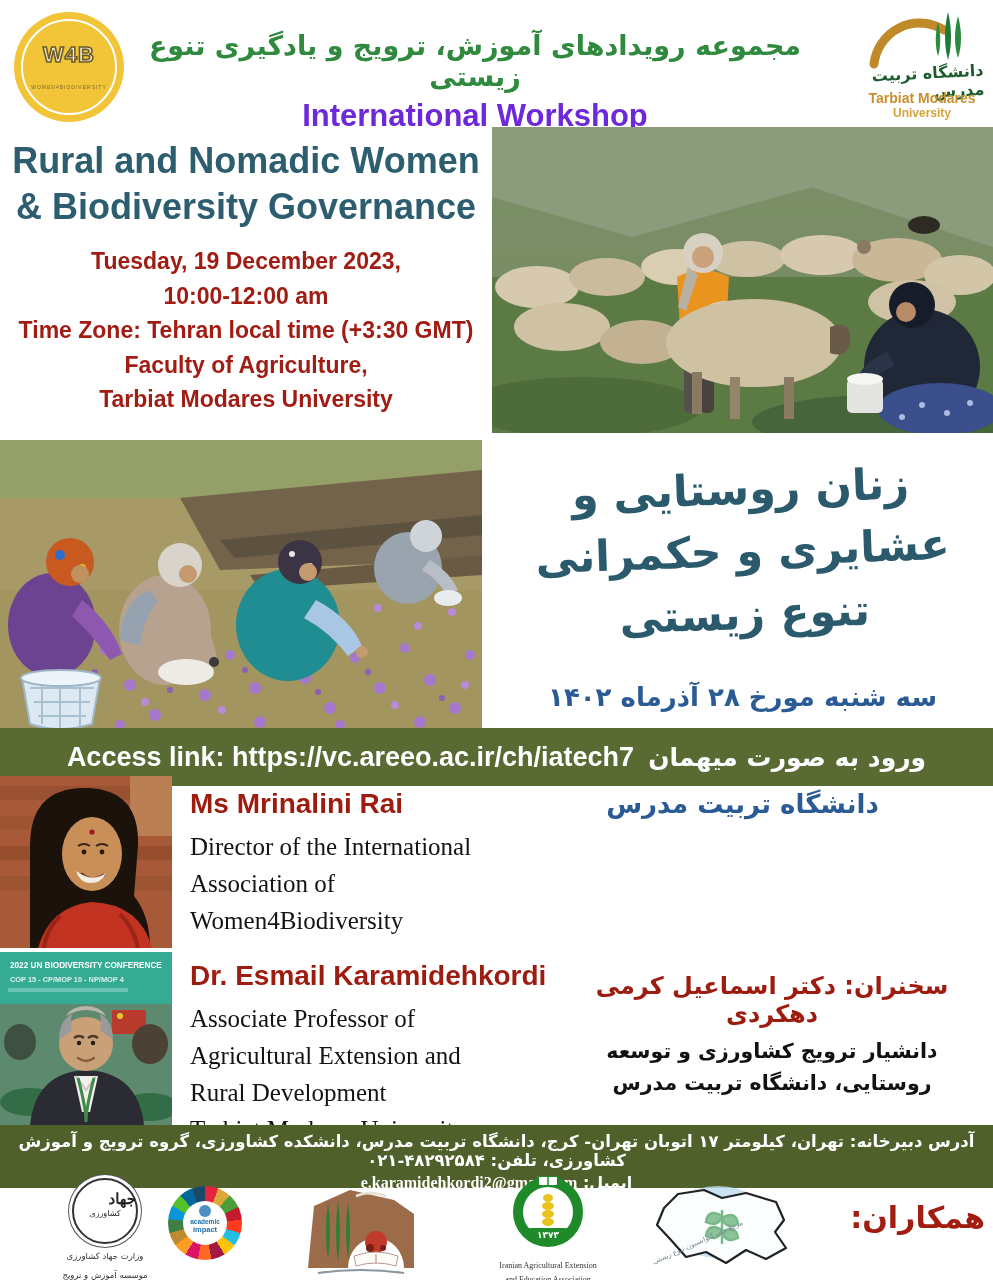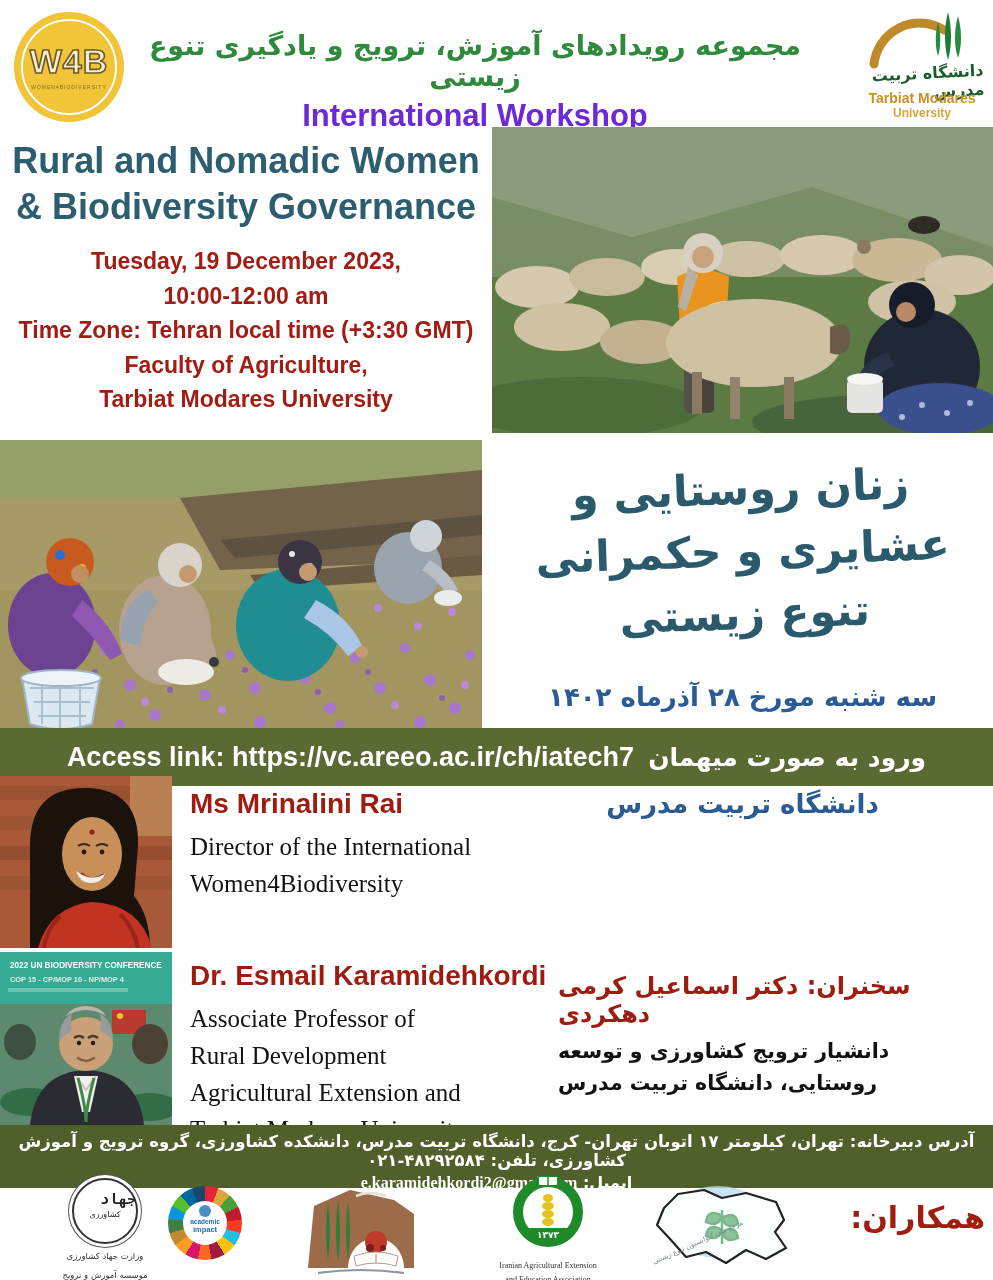--- a/index.html
+++ b/index.html
@@ -4,21 +4,21 @@
 <style>
   html,body{margin:0;padding:0;background:#fff;}
   .poster{position:relative;width:993px;height:1280px;background:#ffffff;overflow:hidden;
           font-family:"Liberation Sans",sans-serif;}
   .abs{position:absolute;}
   .fa{font-family:"DejaVu Sans",sans-serif;direction:rtl;}
 
   
   .w4b{left:14px;top:12px;width:110px;height:110px;border-radius:50%;background:#f2c437;}
   .w4b-ring{position:absolute;inset:7px;border:2px solid #fff;border-radius:50%;}
-  .w4b-text{position:absolute;left:0;right:0;top:30px;text-align:center;font-size:34px;font-weight:bold;
+  .w4b-text{position:absolute;left:0;right:0;top:30px;text-align:center;font-size:22px;font-weight:bold;
             color:#f7edd2;-webkit-text-stroke:1.6px #6a5a28;letter-spacing:1px;}
   .w4b-sub{position:absolute;left:0;right:0;top:72px;text-align:center;font-size:5px;color:#7a6a30;letter-spacing:1px;}
   .hdr-center{left:135px;top:30px;width:680px;text-align:center;}
   .series-fa{font-size:27px;font-weight:bold;color:#2f8a3e;text-align:center;}
   .workshop{font-size:31px;font-weight:bold;color:#6d28d9;margin-top:6px;}
   .tmu{left:856px;top:6px;width:132px;height:118px;}
   .tmu-fa{position:absolute;left:0;right:4px;top:58px;text-align:right;font-size:16px;font-weight:bold;
           color:#1d5c2e;transform:rotate(-3deg);}
   .tmu-en1{position:absolute;left:0;right:0;top:84px;text-align:center;font-size:14px;font-weight:bold;color:#c8902c;}
   .tmu-en2{position:absolute;left:0;right:0;top:100px;text-align:center;font-size:12px;font-weight:bold;color:#d4a43c;}
@@ -45,35 +45,35 @@
           justify-content:center;gap:14px;}
   .access-en{color:#fff;font-size:27px;font-weight:bold;}
   .access-fa{color:#fff;font-size:25px;font-weight:bold;}
 
   
   .sp-en1{left:190px;top:788px;width:410px;}
   .sp-en2{left:190px;top:960px;width:430px;}
   .sp-name{font-size:28px;font-weight:bold;color:#9e1b10;}
   .sp-role{font-family:"Liberation Serif",serif;font-size:25px;color:#131313;line-height:1.48;margin-top:8px;}
   .sp-fa1{left:558px;top:795px;width:428px;text-align:right;}
-  .sp-fa2{left:558px;top:972px;width:428px;text-align:left;}
+  .sp-fa2{left:558px;top:972px;width:428px;text-align:center;}
   .sp-fa-name{font-size:24px;font-weight:bold;color:#9e1b10;}
   .sp-fa-role{font-size:20.5px;font-weight:bold;color:#111;margin-top:8px;line-height:1.55;}
 
   
   .footer{left:0;top:1125px;width:993px;height:63px;background:#50602a;color:#fff;text-align:center;}
   .addr{font-size:16.5px;font-weight:bold;padding-top:7px;}
   .email-line{font-size:16px;font-weight:bold;margin-top:3px;}
   .email-ltr{direction:ltr;unicode-bidi:embed;font-family:"Liberation Serif",serif;}
 
   
   .jihad{left:50px;top:1178px;width:110px;text-align:center;}
   .jihad-circle{position:relative;margin:0 auto;width:62px;height:62px;border:2px solid #333;border-radius:50%;
                 background:#fff;box-shadow:0 0 0 3px #fff,0 0 0 4px #555;}
-  .jihad-l1{font-family:Liberation Mono, monospace;font-size:15px;font-weight:bold;color:#222;margin-top:10px;padding-left:40px;}
+  .jihad-l1{font-family:Liberation Sans, sans-serif;font-size:15px;font-weight:bold;color:#222;margin-top:10px;padding-left:40px;}
   .jihad-l2{font-family:"DejaVu Sans",sans-serif;font-size:8px;color:#222;margin-top:1px;}
   .jihad-cap{font-size:8.5px;color:#333;line-height:1.5;margin-top:6px;}
   .sdg{left:168px;top:1186px;width:74px;height:74px;border-radius:50%;
        background:conic-gradient(#e5243b 0 21deg,#dda63a 21deg 42deg,#4c9f38 42deg 64deg,#c5192d 64deg 85deg,
         #ff3a21 85deg 106deg,#26bde2 106deg 127deg,#fcc30b 127deg 148deg,#a21942 148deg 170deg,
         #fd6925 170deg 191deg,#dd1367 191deg 212deg,#fd9d24 212deg 233deg,#bf8b2e 233deg 254deg,
         #3f7e44 254deg 276deg,#0a97d9 276deg 297deg,#56c02b 297deg 318deg,#00689d 318deg 339deg,#19486a 339deg 360deg);}
   .sdg-center{position:absolute;inset:15px;background:#fff;border-radius:50%;text-align:center;}
   .sdg-un{width:12px;height:12px;border-radius:50%;background:#4a90c4;margin:4px auto 0;}
   .sdg-t1{font-size:6.5px;font-weight:bold;color:#1f6faa;margin-top:1px;}
@@ -319,20 +319,21 @@
       <circle cx="102" cy="76" r="2.4" fill="#2a180c"></circle>
     <path d="M82,98 q10,9 22,1" stroke="#7a3a22" stroke-width="3" fill="none" stroke-linecap="round"></path>
     <path d="M76,95 q16,12 30,2 q-4,10 -16,10 q-10,0 -14,-12" fill="#f4efe6"></path>
     <path d="M38,172 Q50,130 92,126 Q140,128 152,172 Z" fill="#c23322"></path>
     <path d="M60,140 q-14,14 -16,32 M120,138 q14,14 18,34" stroke="#9a2418" stroke-width="4" fill="none"></path>
   </svg>
   <div class="abs sp-en1">
     <div class="sp-name">Ms Mrinalini Rai</div>
     <div class="sp-role">
       <div>Director of  the International</div>
+      <div>Association of</div>
       <div>Women4Biodiversity</div>
     </div>
   </div>
 
   <svg class="abs photo sp-photo2" viewBox="0 0 172 173">
     <rect width="172" height="173" fill="#5d8a6e"></rect>
     <rect width="172" height="52" fill="#35ab93"></rect>
     <text x="10" y="16" font-size="8.2" font-weight="bold" fill="#ffffff" font-family="Liberation Sans,sans-serif">2022 UN BIODIVERSITY CONFERENCE</text>
     <text x="10" y="30" font-size="7.4" font-weight="bold" fill="#dff0ea" font-family="Liberation Sans,sans-serif">COP 15 - CP/MOP 10 - NP/MOP 4</text>
     <rect x="8" y="36" width="120" height="4" fill="#8fd4c4" opacity="0.6"></rect>
@@ -356,22 +357,22 @@
       <path d="M74,86 q5,-4 10,0 M88,86 q5,-4 10,0" stroke="#4a3828" stroke-width="2.4" fill="none"></path>
       <circle cx="79" cy="91" r="2.2" fill="#241a10"></circle>
         <circle cx="93" cy="91" r="2.2" fill="#241a10"></circle>
       <path d="M78,106 q8,6 16,0" stroke="#8a5a3a" stroke-width="2.4" fill="none" stroke-linecap="round"></path>
     </g>
   </svg>
   <div class="abs sp-en2">
     <div class="sp-name">Dr. Esmail Karamidehkordi</div>
     <div class="sp-role">
       <div>Associate Professor of</div>
+      <div>Agricultural Extension and</div>
       <div>Rural Development</div>
-      <div>Agricultural Extension and</div>
       <div>Tarbiat Modares University</div>
     </div>
   </div>
   <div class="abs sp-fa2 fa">
     <div class="sp-fa-name">سخنران: دکتر اسماعیل کرمی دهکردی</div>
     <div class="sp-fa-role">دانشیار ترویج کشاورزی و توسعه روستایی، دانشگاه تربیت مدرس</div>
   </div>
 
   <div class="abs footer">
     <div class="addr fa">آدرس دبیرخانه: تهران، کیلومتر ۱۷ اتوبان تهران- کرج، دانشگاه تربیت مدرس، دانشکده کشاورزی، گروه ترویج و آموزش کشاورزی، تلفن: ۴۸۲۹۲۵۸۴-۰۲۱</div>

